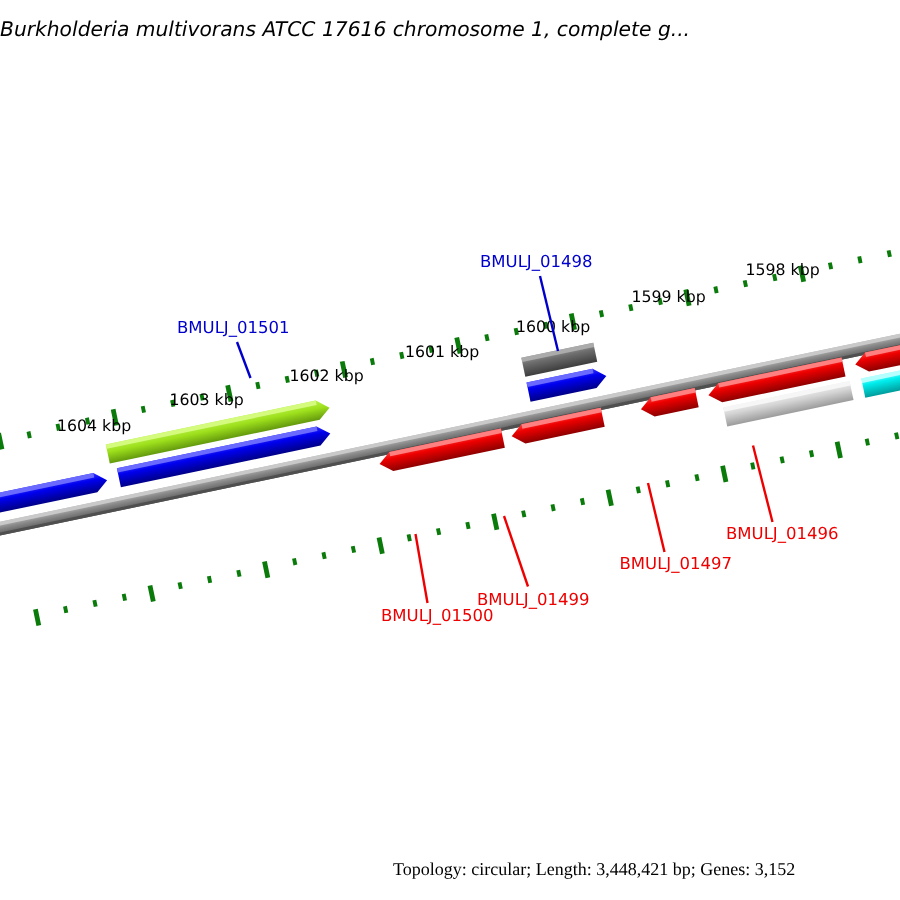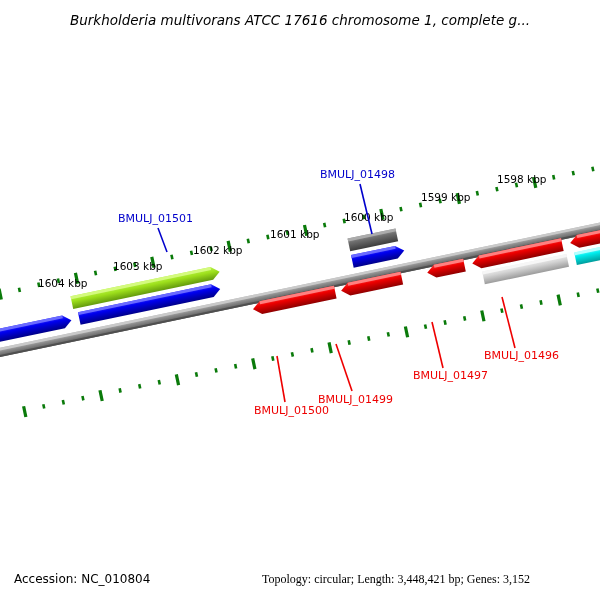--- a/index.html
+++ b/index.html
@@ -6,21 +6,20 @@
   body{
     width:600px;height:600px;
     background:#ffffff;
     font-family:"DejaVu Sans", sans-serif;
     overflow:hidden;
     position:relative;
   }
   #root{position:relative;width:600px;height:600px;}
   .title{
     position:absolute;top:12px;left:0;width:600px;
-    text-align:center;
     font-family:"DejaVu Sans", sans-serif;
     font-style:italic;
     font-size:13.5px;
     color:#000;
     white-space:nowrap;
   }
   .footer-left{
     position:absolute;left:14px;top:572px;
     font-size:12px;color:#000;
     font-family:"DejaVu Sans", sans-serif;
@@ -248,16 +247,15 @@
       <text class="genelabel-fwd" x="118" y="222">BMULJ_01501</text>
       <text class="genelabel-fwd" x="320" y="178">BMULJ_01498</text>
       <text class="genelabel-rev" x="254" y="414">BMULJ_01500</text>
       <text class="genelabel-rev" x="318" y="403">BMULJ_01499</text>
       <text class="genelabel-rev" x="413" y="379">BMULJ_01497</text>
       <text class="genelabel-rev" x="484" y="359">BMULJ_01496</text>
     </g>
 
   </svg>
 
-  <div class="footer-left">Accession: NC_010804</div>
   <div class="footer-right">Topology: circular; Length: 3,448,421 bp; Genes: 3,152</div>
 
 </div>
 
 </body></html>

